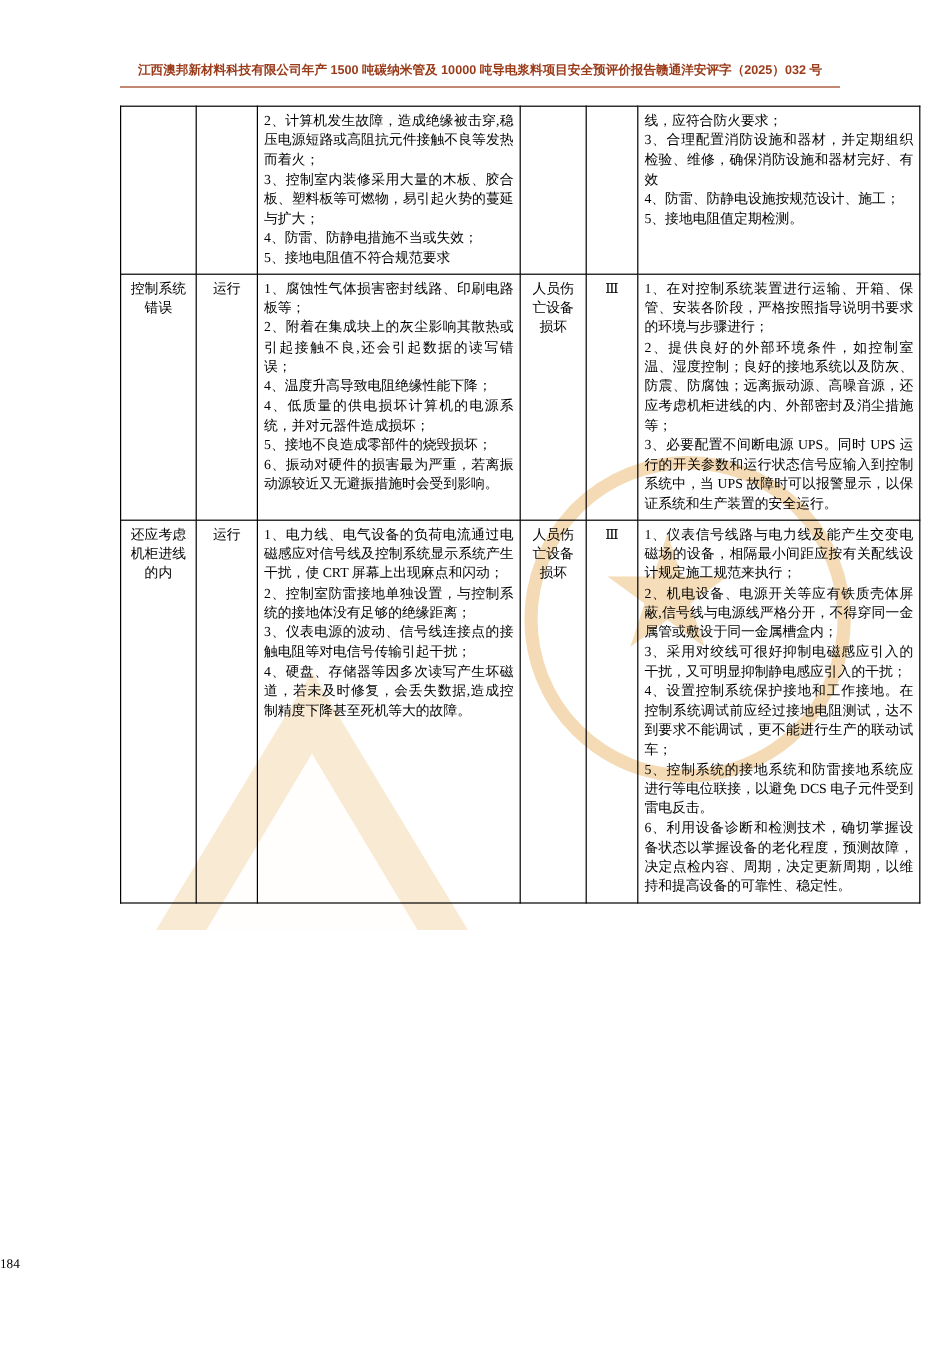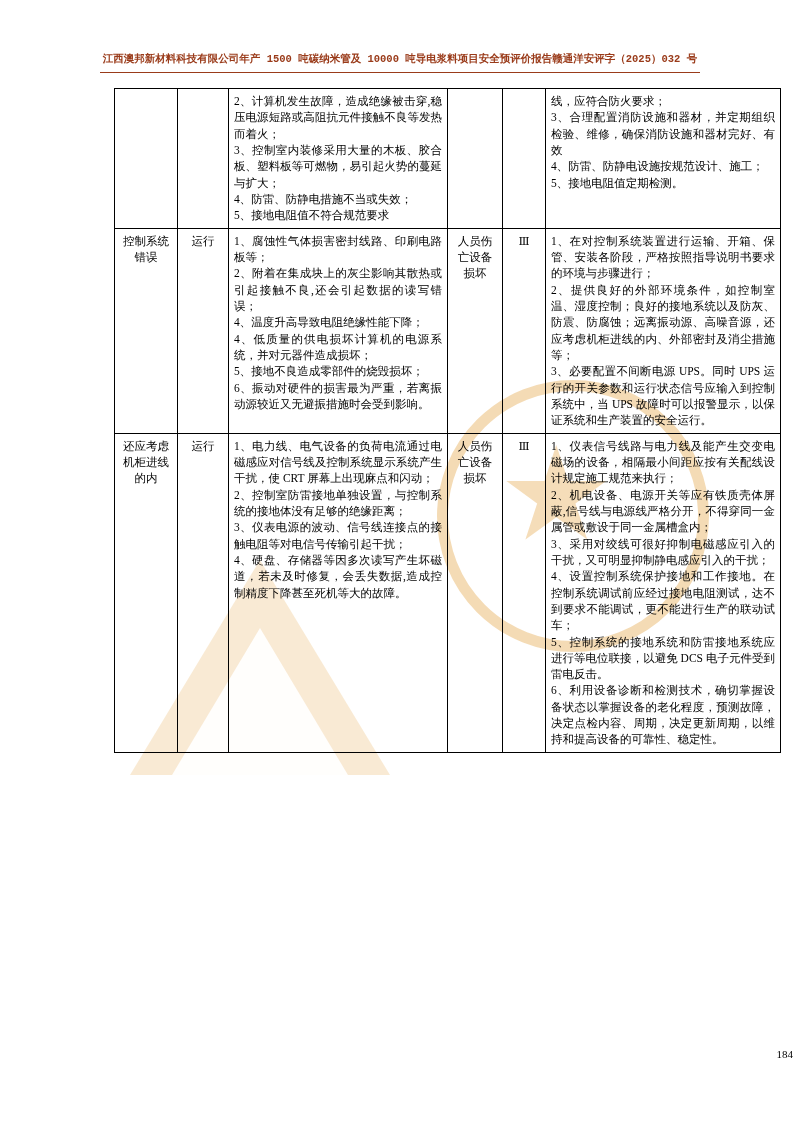--- a/index.html
+++ b/index.html
@@ -94,21 +94,21 @@
   }
 
   
   .header {
     position: absolute;
     left: 100px;
     top: 52px;
     width: 600px;
     text-align: center;
     font-size: 10.5px;
-    font-family: Liberation Mono, monospace;
+    font-family: Liberation Sans, sans-serif;
     color: #9a3b1a;
     font-weight: bold;
     letter-spacing: 0px;
     white-space: nowrap;
     z-index: 8;
   }
   .header-rule {
     position: absolute;
     left: 100px;
     top: 72px;
@@ -123,21 +123,20 @@
     position: absolute;
     left: 100px;
     top: 88px;
     width: 600px;
     z-index: 7;
   }
   table.doc {
     border-collapse: collapse;
     width: 600px;
     table-layout: fixed;
-    margin-left: 14px;
   }
   table.doc td {
     border: 1px solid #000;
     vertical-align: top;
     padding: 4px 5px 4px 5px;
     font-size: 11.5px;
     line-height: 1.42;
     font-family: "Liberation Serif", "DejaVu Serif", serif;
     color: #000;
     background: transparent;
@@ -158,21 +157,21 @@
     text-align: justify;
     text-justify: inter-ideograph;
   }
 
   
   .footer {
     position: absolute;
     left: 0;
     top: 1048px;
     width: 793px;
-    text-align: right;
+    text-align: left;
     font-size: 11px;
     font-family: "Liberation Serif", serif;
     color: #000;
     z-index: 8;
   }
 </style>
 </head>
 <body>
 
 <div class="page">

